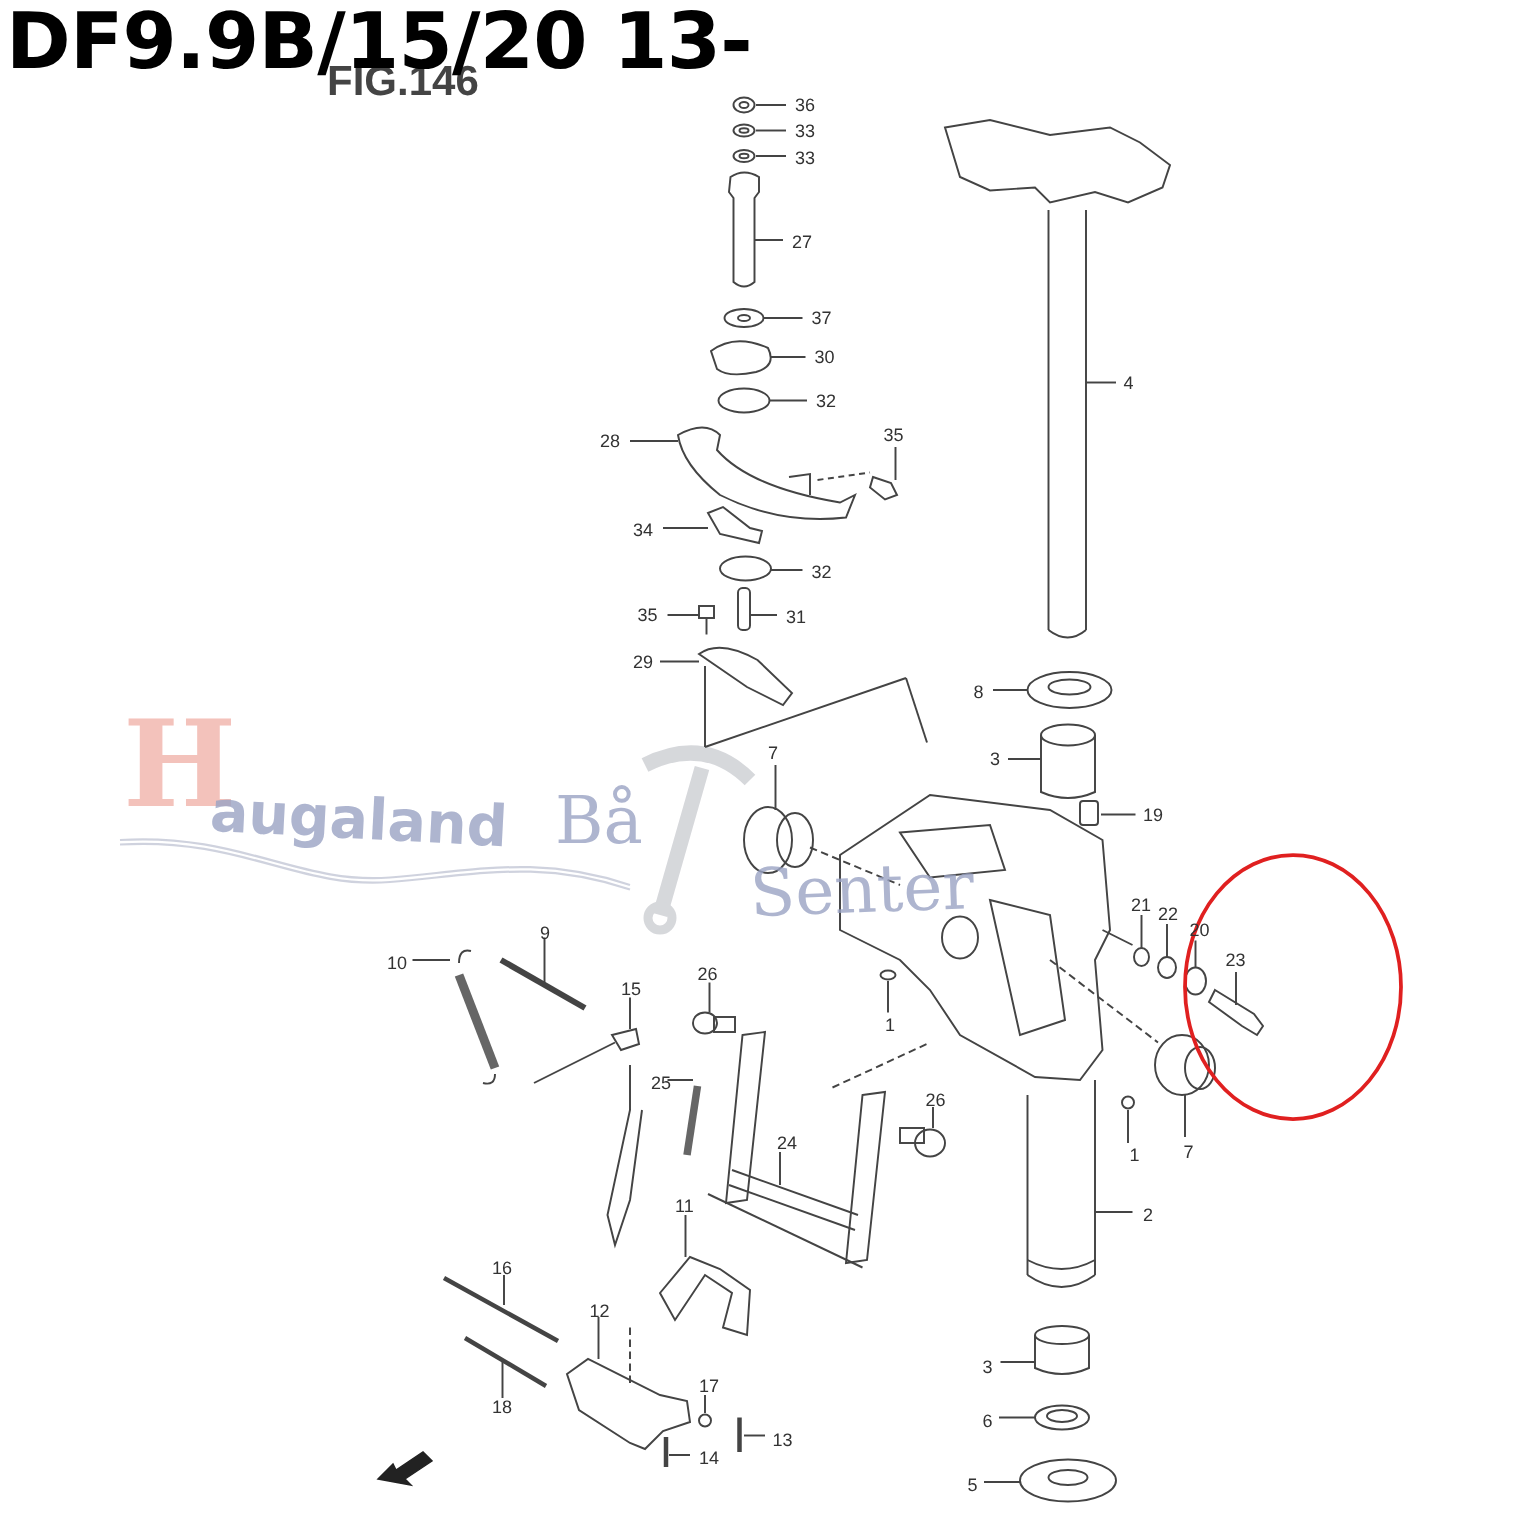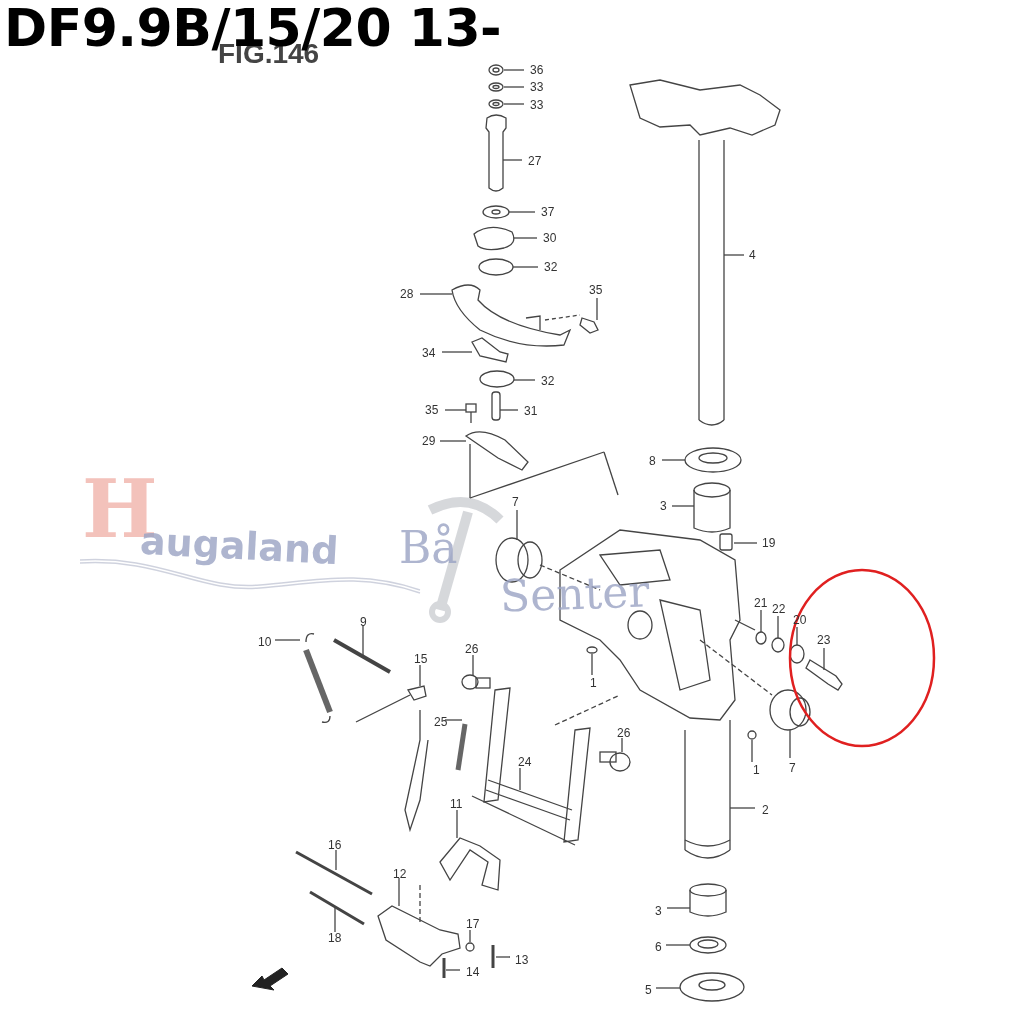--- a/index.html
+++ b/index.html
@@ -4,21 +4,21 @@
 <style>
   html,body{margin:0;padding:0;background:#fff;}
   body{width:1024px;height:1024px;position:relative;overflow:hidden;font-family:"Liberation Sans",sans-serif;}
   .title{position:absolute;left:4px;top:2px;font-family:"DejaVu Sans",sans-serif;font-weight:bold;font-size:52px;color:#000;letter-spacing:-0.5px;z-index:5;line-height:52px;}
   .fig{position:absolute;left:218px;top:38px;font-family:"Liberation Sans",sans-serif;font-size:28px;color:#444;font-weight:bold;z-index:4;}
   svg.diagram{position:absolute;left:0;top:0;}
   .lbl{font-family:"Liberation Sans",sans-serif;font-size:12px;fill:#333;}
   .wm-h{position:absolute;left:82px;top:462px;font-family:"DejaVu Serif",serif;font-size:80px;color:#f2b8b0;font-weight:bold;opacity:0.85;z-index:3;}
   .wm-text{position:absolute;font-family:"DejaVu Sans",sans-serif;color:#9aa3c4;opacity:0.8;z-index:3;font-weight:bold;}
   .wm-1{left:140px;top:524px;font-size:38px;transform:rotate(3deg);}
-  .wm-2{left:370px;top:522px;font-size:44px;font-family:"DejaVu Serif",serif;font-weight:normal;margin-left:29px;}
+  .wm-2{left:370px;top:522px;font-size:44px;font-family:"DejaVu Serif",serif;font-weight:normal;}
   .wm-3{left:500px;top:568px;font-size:44px;font-family:"DejaVu Serif",serif;font-weight:normal;transform:rotate(-2deg);}
 </style>
 </head>
 <body>
 
 <div class="title">DF9.9B/15/20 13-</div>
 <div class="fig">FIG.146</div>
 
 <div class="wm-h">H</div>
 <div class="wm-text wm-1">augaland</div>

